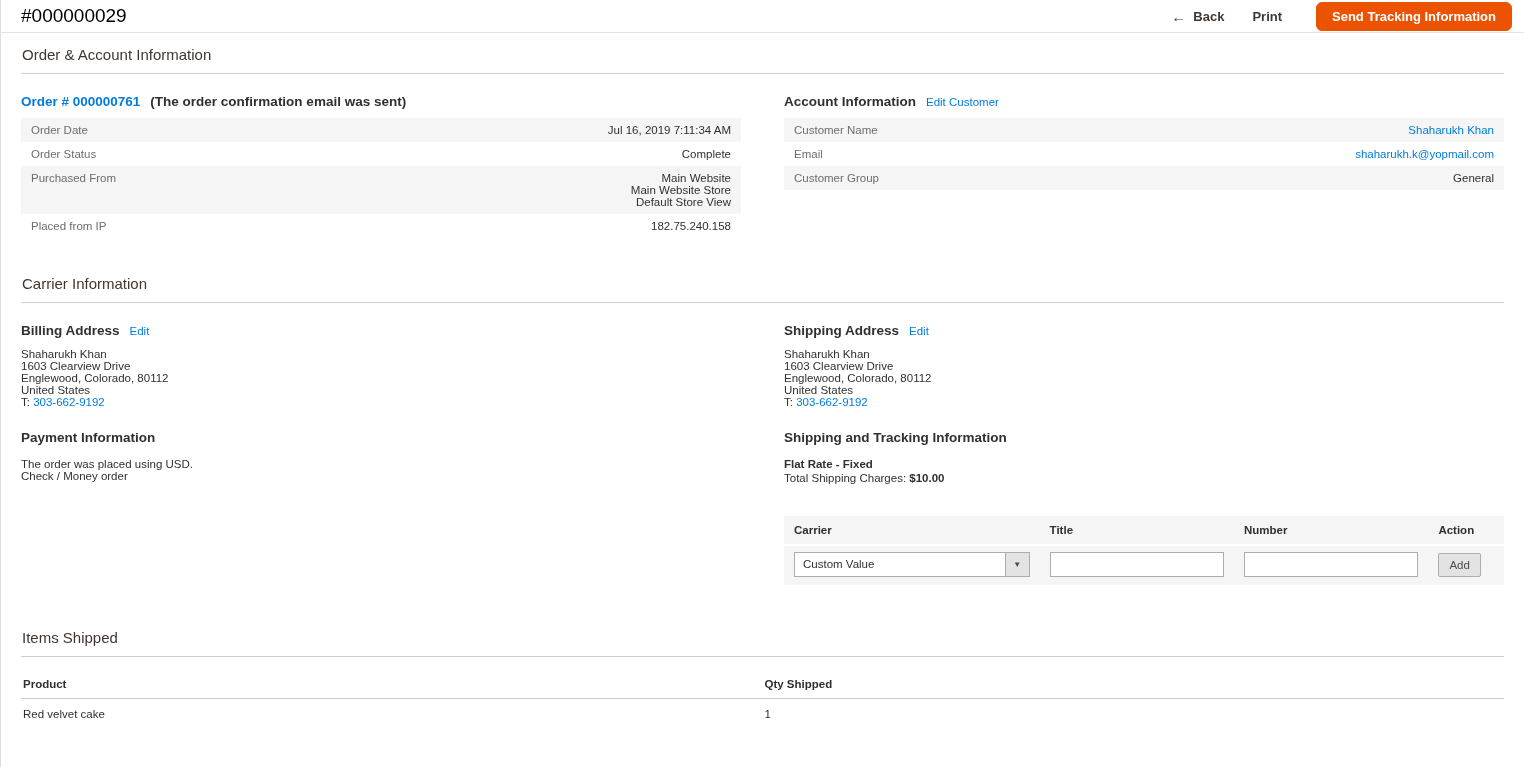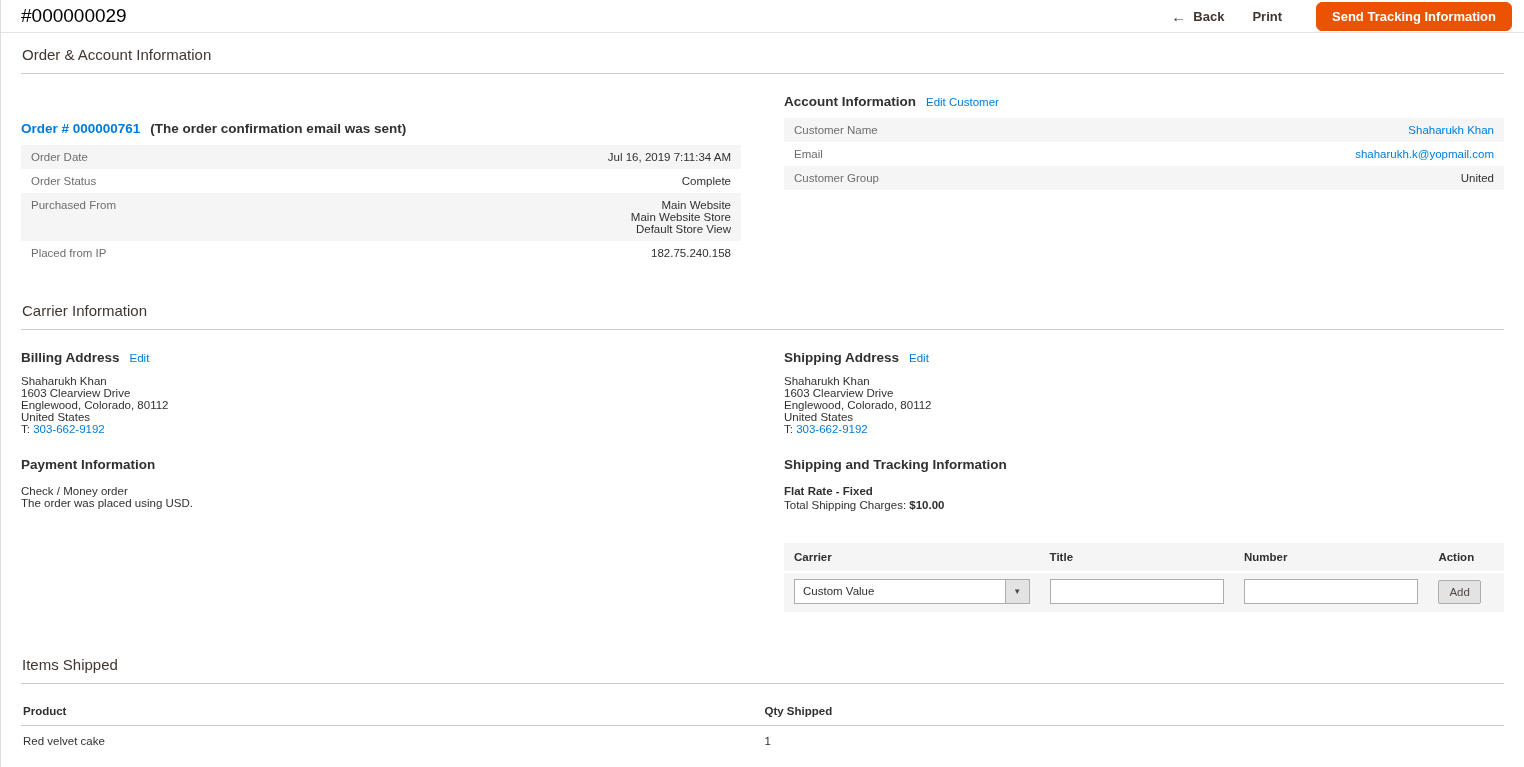--- a/index.html
+++ b/index.html
@@ -54,21 +54,21 @@
 
   .two-col {
     display: grid;
     grid-template-columns: 1fr 1fr;
     column-gap: 43px;
     margin-top: 20px;
   }
 
   .sub-heading { font-size: 13.5px; font-weight: 600; color: #303030; }
   .sub-heading-row { display: flex; align-items: baseline; gap: 10px; }
-  .order-link { color: #007bdb; text-decoration: none; font-size: 13.5px; font-weight: 600; margin-top: 27px; }
+  .order-link { color: #007bdb; text-decoration: none; font-size: 13.5px; font-weight: 600; }
   .order-note { font-size: 13.5px; font-weight: 600; color: #303030; }
   a.small-link { color: #007bdb; text-decoration: none; font-size: 11.5px; }
 
   
   .kv-table { margin-top: 9px; width: 100%; border-collapse: collapse; font-size: 11.5px; }
   .kv-table tr.stripe { background: #f5f5f5; }
   .kv-table th {
     text-align: left; font-weight: 400; color: #6d6d6d;
     padding: 6px 10px; vertical-align: top; width: 40%;
   }
@@ -198,21 +198,21 @@
           </td>
         </tr>
         <tr>
           <th>Email</th>
           <td>
             <a href="#">shaharukh.k@yopmail.com</a>
           </td>
         </tr>
         <tr class="stripe">
           <th>Customer Group</th>
-          <td>United</td>
+          <td>General</td>
         </tr>
       </tbody>
         </table>
     </div>
   </div>
 
   <h2 class="section-title addr">Carrier Information</h2>
 
   <div class="two-col">
     <div>
@@ -242,22 +242,22 @@
         <div><span>T: </span><a href="#">303-662-9192</a></div>
       </div>
     </div>
   </div>
 
 
   <div class="two-col">
     <div>
       <span class="sub-heading">Payment Information</span>
       <div class="pay-lines">
+        <div>The order was placed using USD.</div>
         <div>Check / Money order</div>
-        <div>The order was placed using USD.</div>
       </div>
     </div>
 
     <div>
       <span class="sub-heading">Shipping and Tracking Information</span>
       <div class="rate-name">Flat Rate - Fixed</div>
       <div class="charges-line"><span>Total Shipping Charges: </span><b>$10.00</b></div>
 
       <table class="tracking-table">
         <thead>

